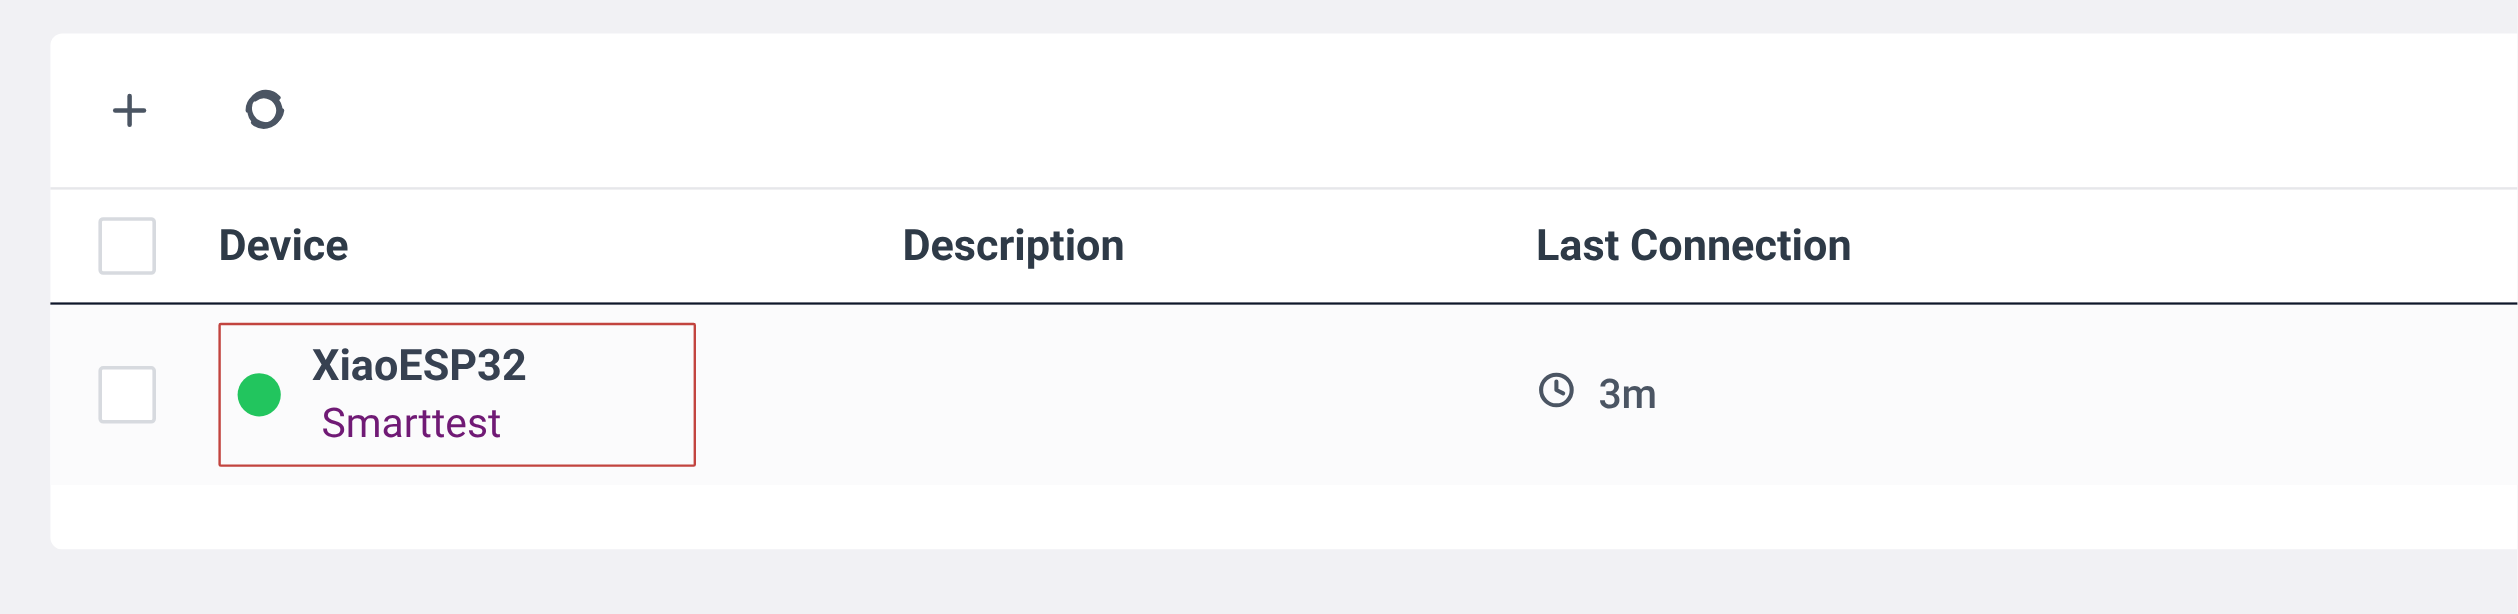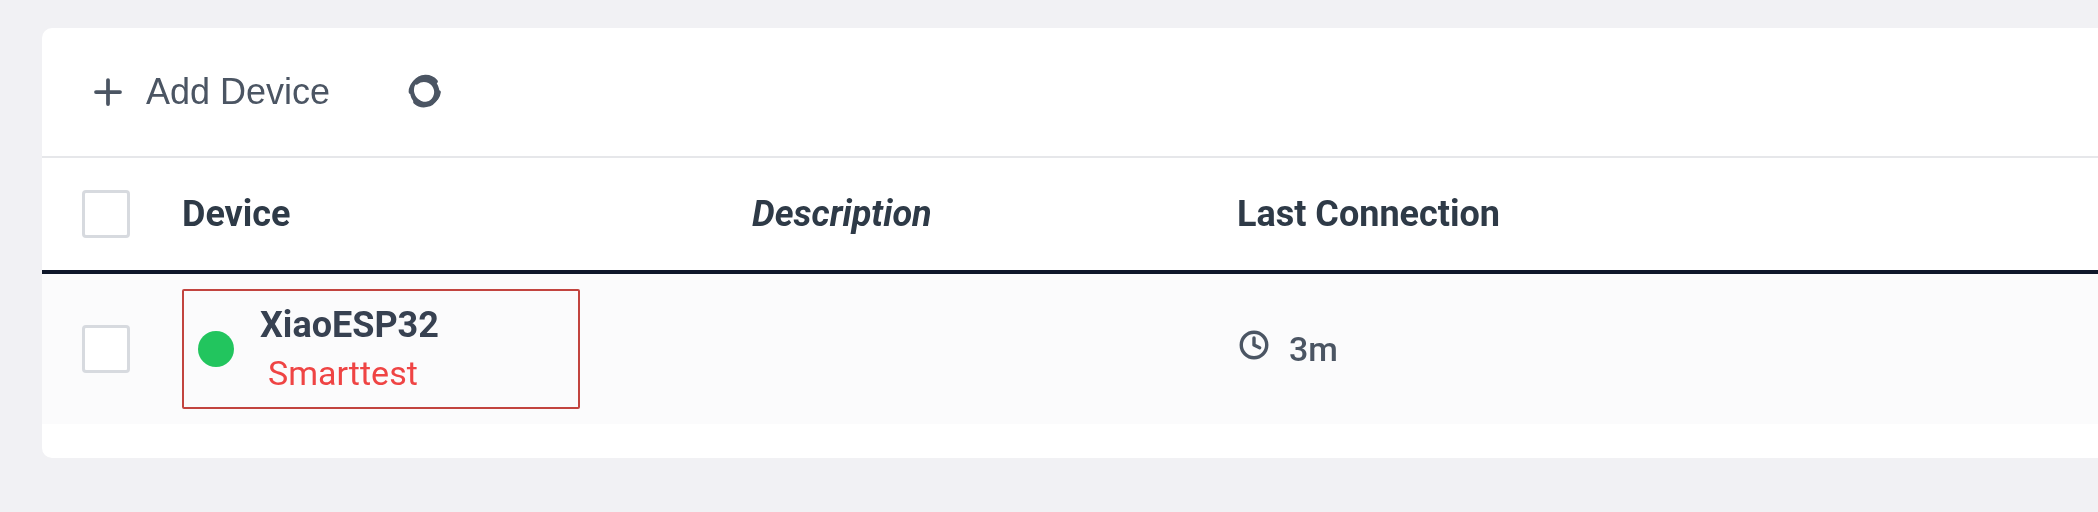--- a/index.html
+++ b/index.html
@@ -45,34 +45,34 @@
   .btn .icon {
     display: inline-flex;
     align-items: center;
     justify-content: center;
   }
   .btn svg { width: 36px; height: 36px; stroke: #4b5563; }
 
   .table-head {
     display: flex;
     align-items: center;
-    height: 116px;
+    height: 96px;
     padding: 0 40px;
-    border-bottom: 4px solid #0f172a;
+    border-bottom: 2px solid #0f172a;
   }
   .col-check {
     width: 100px;
     display: flex;
     align-items: center;
     justify-content: flex-start;
   }
   .col-device { width: 570px; }
-  .col-description { width: 485px; font-style: italic; }
+  .col-description { width: 485px; }
   .col-protocol { width: 500px; }
-  .col-lastconn { flex: 1; }
+  .col-lastconn { flex: 1; margin-left: 43px; }
 
   .th {
     font-size: 36px;
     font-weight: 700;
     color: #2e3a47;
   }
 
   .checkbox {
     width: 48px;
     height: 48px;
@@ -114,21 +114,21 @@
     line-height: 1.25;
   }
   .device-name {
     font-size: 36px;
     font-weight: 700;
     color: #374151;
   }
   .device-sub {
     font-size: 34px;
     font-weight: 400;
-    color: #ef4444;
+    color: #701a75;
     margin-top: 4px;
     margin-left: 8px;
   }
 
   .protocol-pill {
     display: inline-flex;
     align-items: center;
     gap: 14px;
     background: #f4f4f6;
     border-radius: 999px;
@@ -164,21 +164,20 @@
   <div class="card">
 
     <div class="toolbar">
       <button class="btn">
         <span class="icon">
           <svg viewBox="0 0 24 24" fill="none" stroke-width="2.5" stroke-linecap="round">
             <line x1="12" y1="4" x2="12" y2="20"></line>
             <line x1="4" y1="12" x2="20" y2="12"></line>
           </svg>
         </span>
-        <span>Add Device</span>
       </button>
 
       <button class="btn">
         <span class="icon">
           <svg viewBox="0 0 24 24" fill="none" stroke-width="2.5" stroke-linecap="round">
             <path d="M3 12a9 9 0 1 1 3 6.7"></path>
             <polyline points="3 4 3 12 11 12" transform="rotate(15 7 8)" stroke="none"></polyline>
             <path d="M21 4 A9 9 0 0 0 5 8" stroke="none"></path>
             <path d="M20 5a9 9 0 1 0 2 7"></path>
             <polyline points="20 1 20 8 13 8" transform="translate(0,-3)" stroke="none"></polyline>

